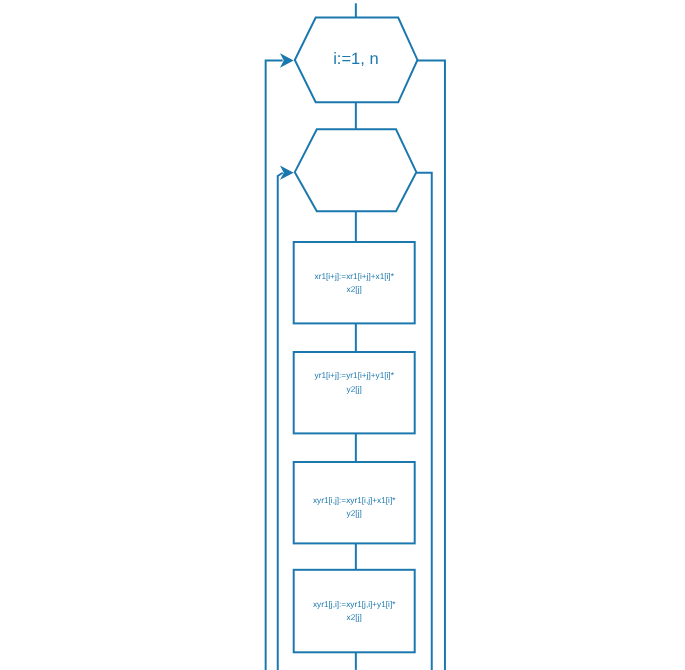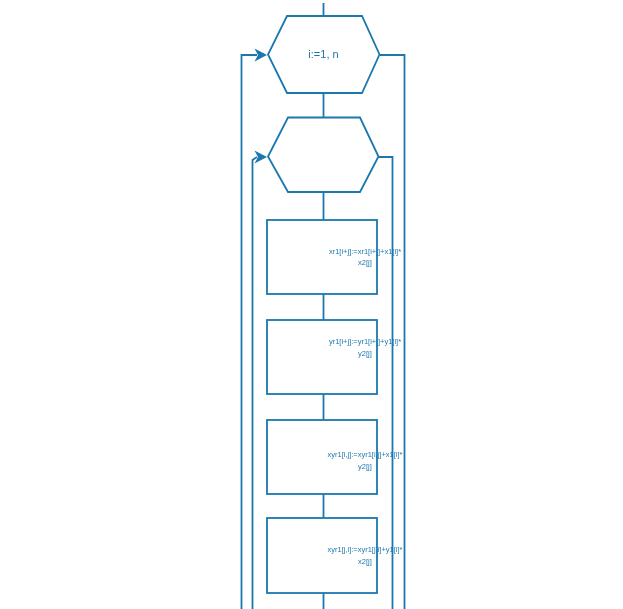--- a/index.html
+++ b/index.html
@@ -18,22 +18,22 @@
   .label {
     position: absolute;
     color: var(--stroke);
     text-align: center;
     display: flex;
     flex-direction: column;
     align-items: center;
     justify-content: center;
     line-height: 1.5;
   }
-  .hex-label { font-size: 11px; }
-  .block-label { font-size: 7.5px; white-space: nowrap; padding-left: 43px; }
+  .hex-label { font-size: 15px; }
+  .block-label { font-size: 7.5px; white-space: nowrap; }
 </style>
 </head>
 <body>
 
 <div class="canvas">
 
   <svg class="wires" width="623" height="609" viewBox="0 0 623 609">
 
     <path d="M323.5 3 V16"></path>
     <path d="M323.5 93 V117.5"></path>

